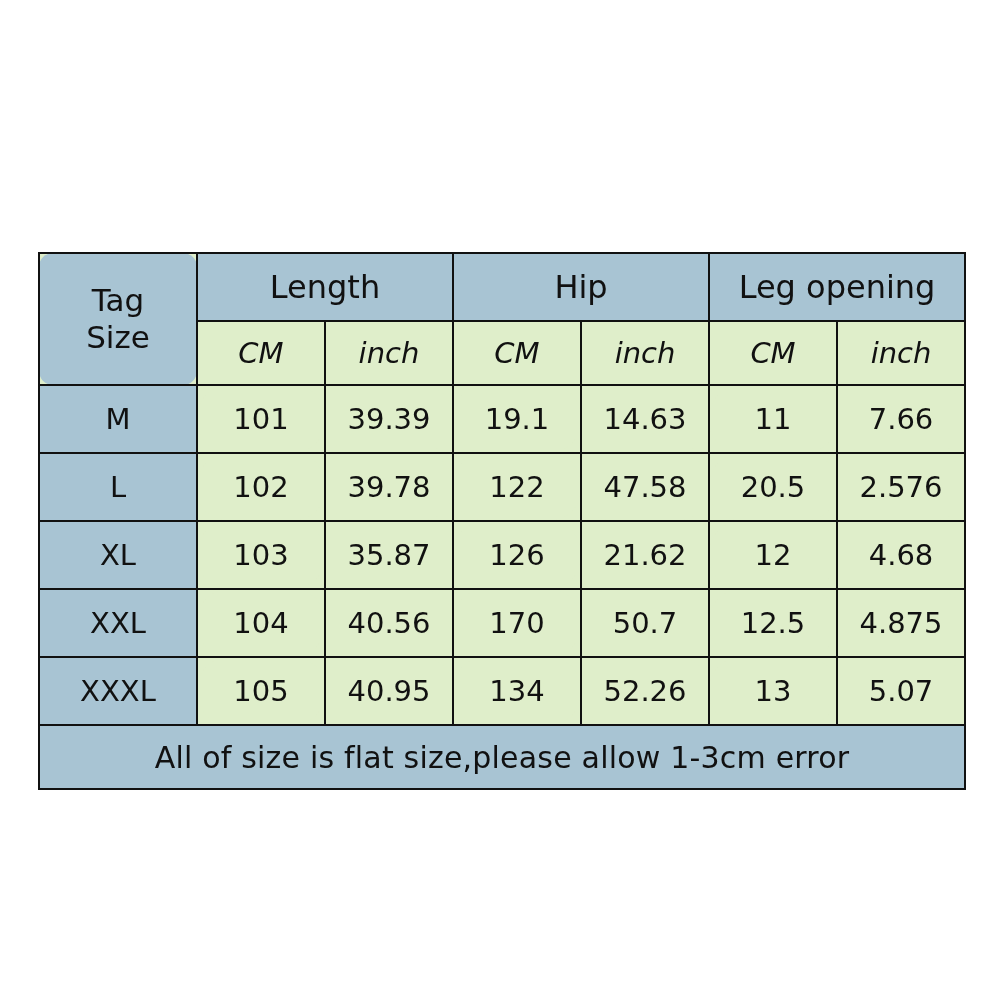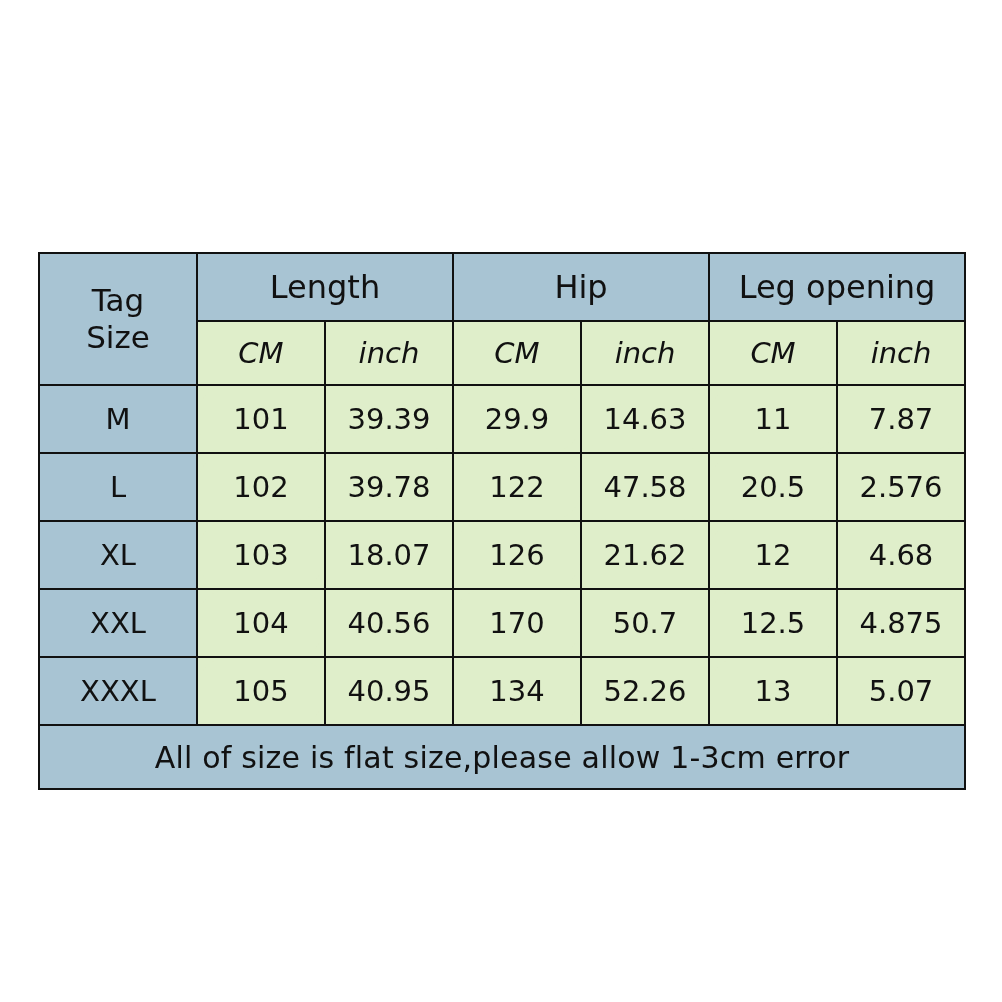--- a/index.html
+++ b/index.html
@@ -46,20 +46,21 @@
   }
   .cell-green {
     background: #dfeeca;
   }
   .tag-size-cell {
     background: #a8c4d3;
     font-size: 31px;
     font-weight: bold;
     line-height: 1.18;
     height: 128px;
+    border-radius: 14px;
   }
   .group-hdr {
     font-size: 32px;
     height: 66px;
     margin-top: 27px;
   }
   .unit-hdr {
     font-size: 29px;
     height: 62px;
     font-style: italic;
@@ -115,38 +116,38 @@
           <td class="hdr-green unit-hdr">CM</td>
           <td class="hdr-green unit-hdr">inch</td>
           <td class="hdr-green unit-hdr">CM</td>
           <td class="hdr-green unit-hdr">inch</td>
         </tr>
 
         <tr>
           <td class="size-label">M</td>
           <td class="cell-green data-cell">101</td>
           <td class="cell-green data-cell">39.39</td>
-          <td class="cell-green data-cell">29.9</td>
+          <td class="cell-green data-cell">19.1</td>
           <td class="cell-green data-cell">14.63</td>
           <td class="cell-green data-cell">11</td>
-          <td class="cell-green data-cell">7.87</td>
+          <td class="cell-green data-cell">7.66</td>
         </tr>
         <tr>
           <td class="size-label">L</td>
           <td class="cell-green data-cell">102</td>
           <td class="cell-green data-cell">39.78</td>
           <td class="cell-green data-cell">122</td>
           <td class="cell-green data-cell">47.58</td>
           <td class="cell-green data-cell">20.5</td>
           <td class="cell-green data-cell">2.576</td>
         </tr>
         <tr>
           <td class="size-label">XL</td>
           <td class="cell-green data-cell">103</td>
-          <td class="cell-green data-cell">18.07</td>
+          <td class="cell-green data-cell">35.87</td>
           <td class="cell-green data-cell">126</td>
           <td class="cell-green data-cell">21.62</td>
           <td class="cell-green data-cell">12</td>
           <td class="cell-green data-cell">4.68</td>
         </tr>
         <tr>
           <td class="size-label">XXL</td>
           <td class="cell-green data-cell">104</td>
           <td class="cell-green data-cell">40.56</td>
           <td class="cell-green data-cell">170</td>

